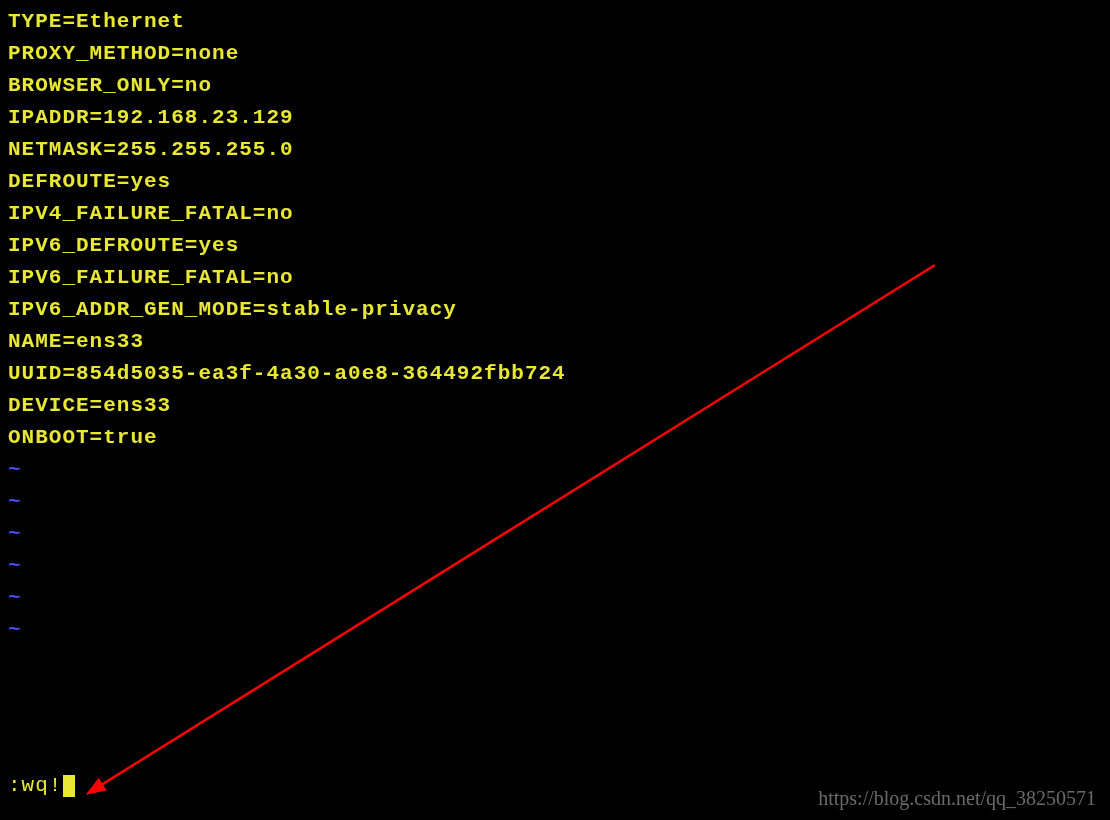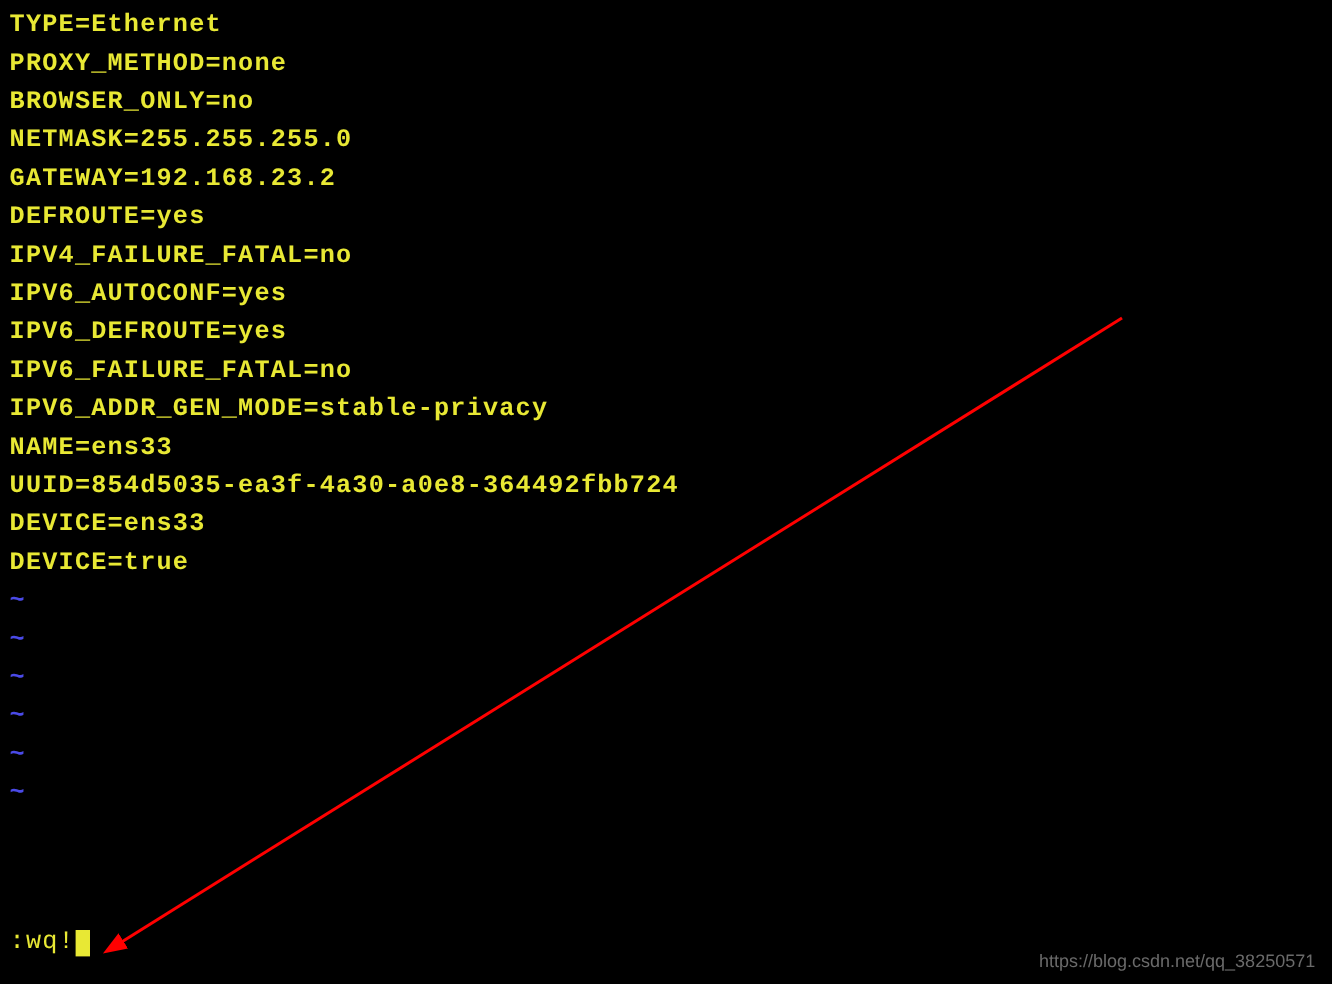--- a/index.html
+++ b/index.html
@@ -57,45 +57,44 @@
       left: 0;
       width: 1110px;
       height: 820px;
       pointer-events: none;
     }
     .watermark {
       position: absolute;
       bottom: 10px;
       right: 14px;
       color: #6a6a6a;
-      font-family: Liberation Sans, sans-serif;
-      font-size: 15px;
+      font-family: Liberation Serif, serif;
+      font-size: 20px;
       letter-spacing: 0;
     }
   </style>
 </head>
 <body>
 
 <div class="terminal">
   <div>
     <div class="config-line">TYPE=Ethernet</div>
     <div class="config-line">PROXY_METHOD=none</div>
     <div class="config-line">BROWSER_ONLY=no</div>
+    <div class="config-line">IPADDR=192.168.23.129</div>
     <div class="config-line">NETMASK=255.255.255.0</div>
-    <div class="config-line">GATEWAY=192.168.23.2</div>
     <div class="config-line">DEFROUTE=yes</div>
     <div class="config-line">IPV4_FAILURE_FATAL=no</div>
-    <div class="config-line">IPV6_AUTOCONF=yes</div>
     <div class="config-line">IPV6_DEFROUTE=yes</div>
     <div class="config-line">IPV6_FAILURE_FATAL=no</div>
     <div class="config-line">IPV6_ADDR_GEN_MODE=stable-privacy</div>
     <div class="config-line">NAME=ens33</div>
     <div class="config-line">UUID=854d5035-ea3f-4a30-a0e8-364492fbb724</div>
     <div class="config-line">DEVICE=ens33</div>
-    <div class="config-line">DEVICE=true</div>
+    <div class="config-line">ONBOOT=true</div>
   </div>
   <div>
     <div class="tilde-line">~</div>
     <div class="tilde-line">~</div>
     <div class="tilde-line">~</div>
     <div class="tilde-line">~</div>
     <div class="tilde-line">~</div>
     <div class="tilde-line">~</div>
   </div>
   <div class="command-line">

